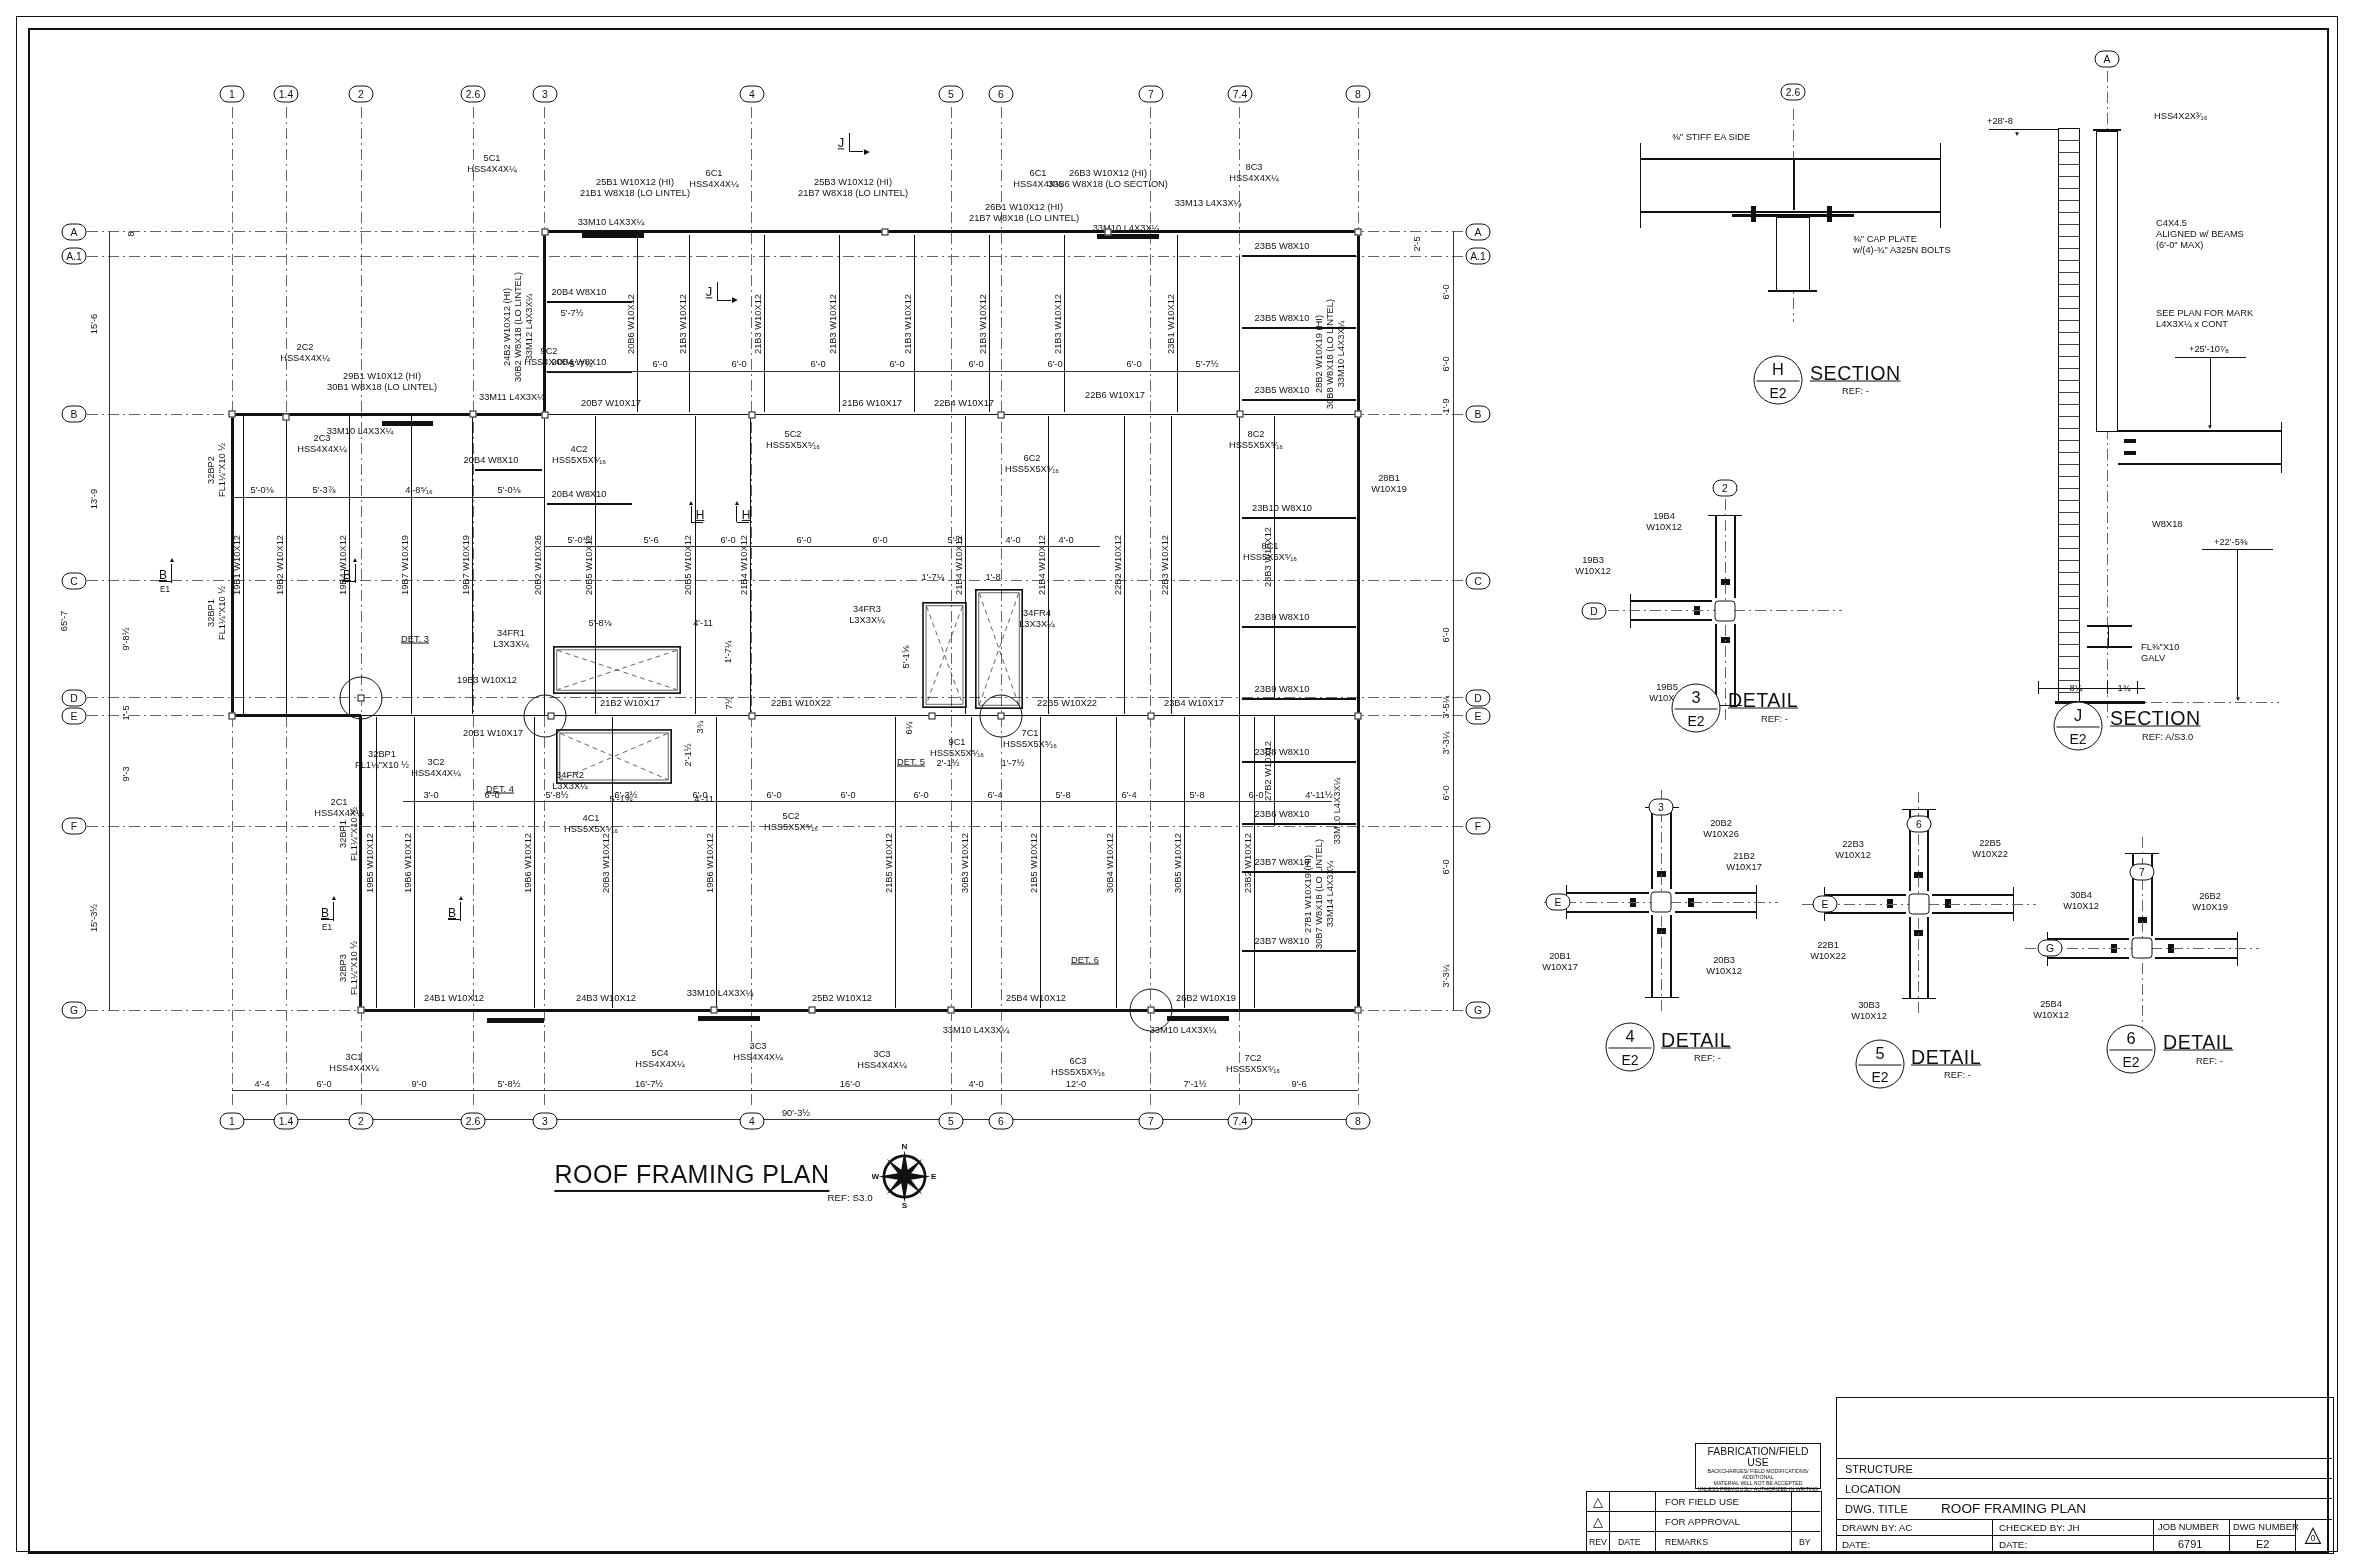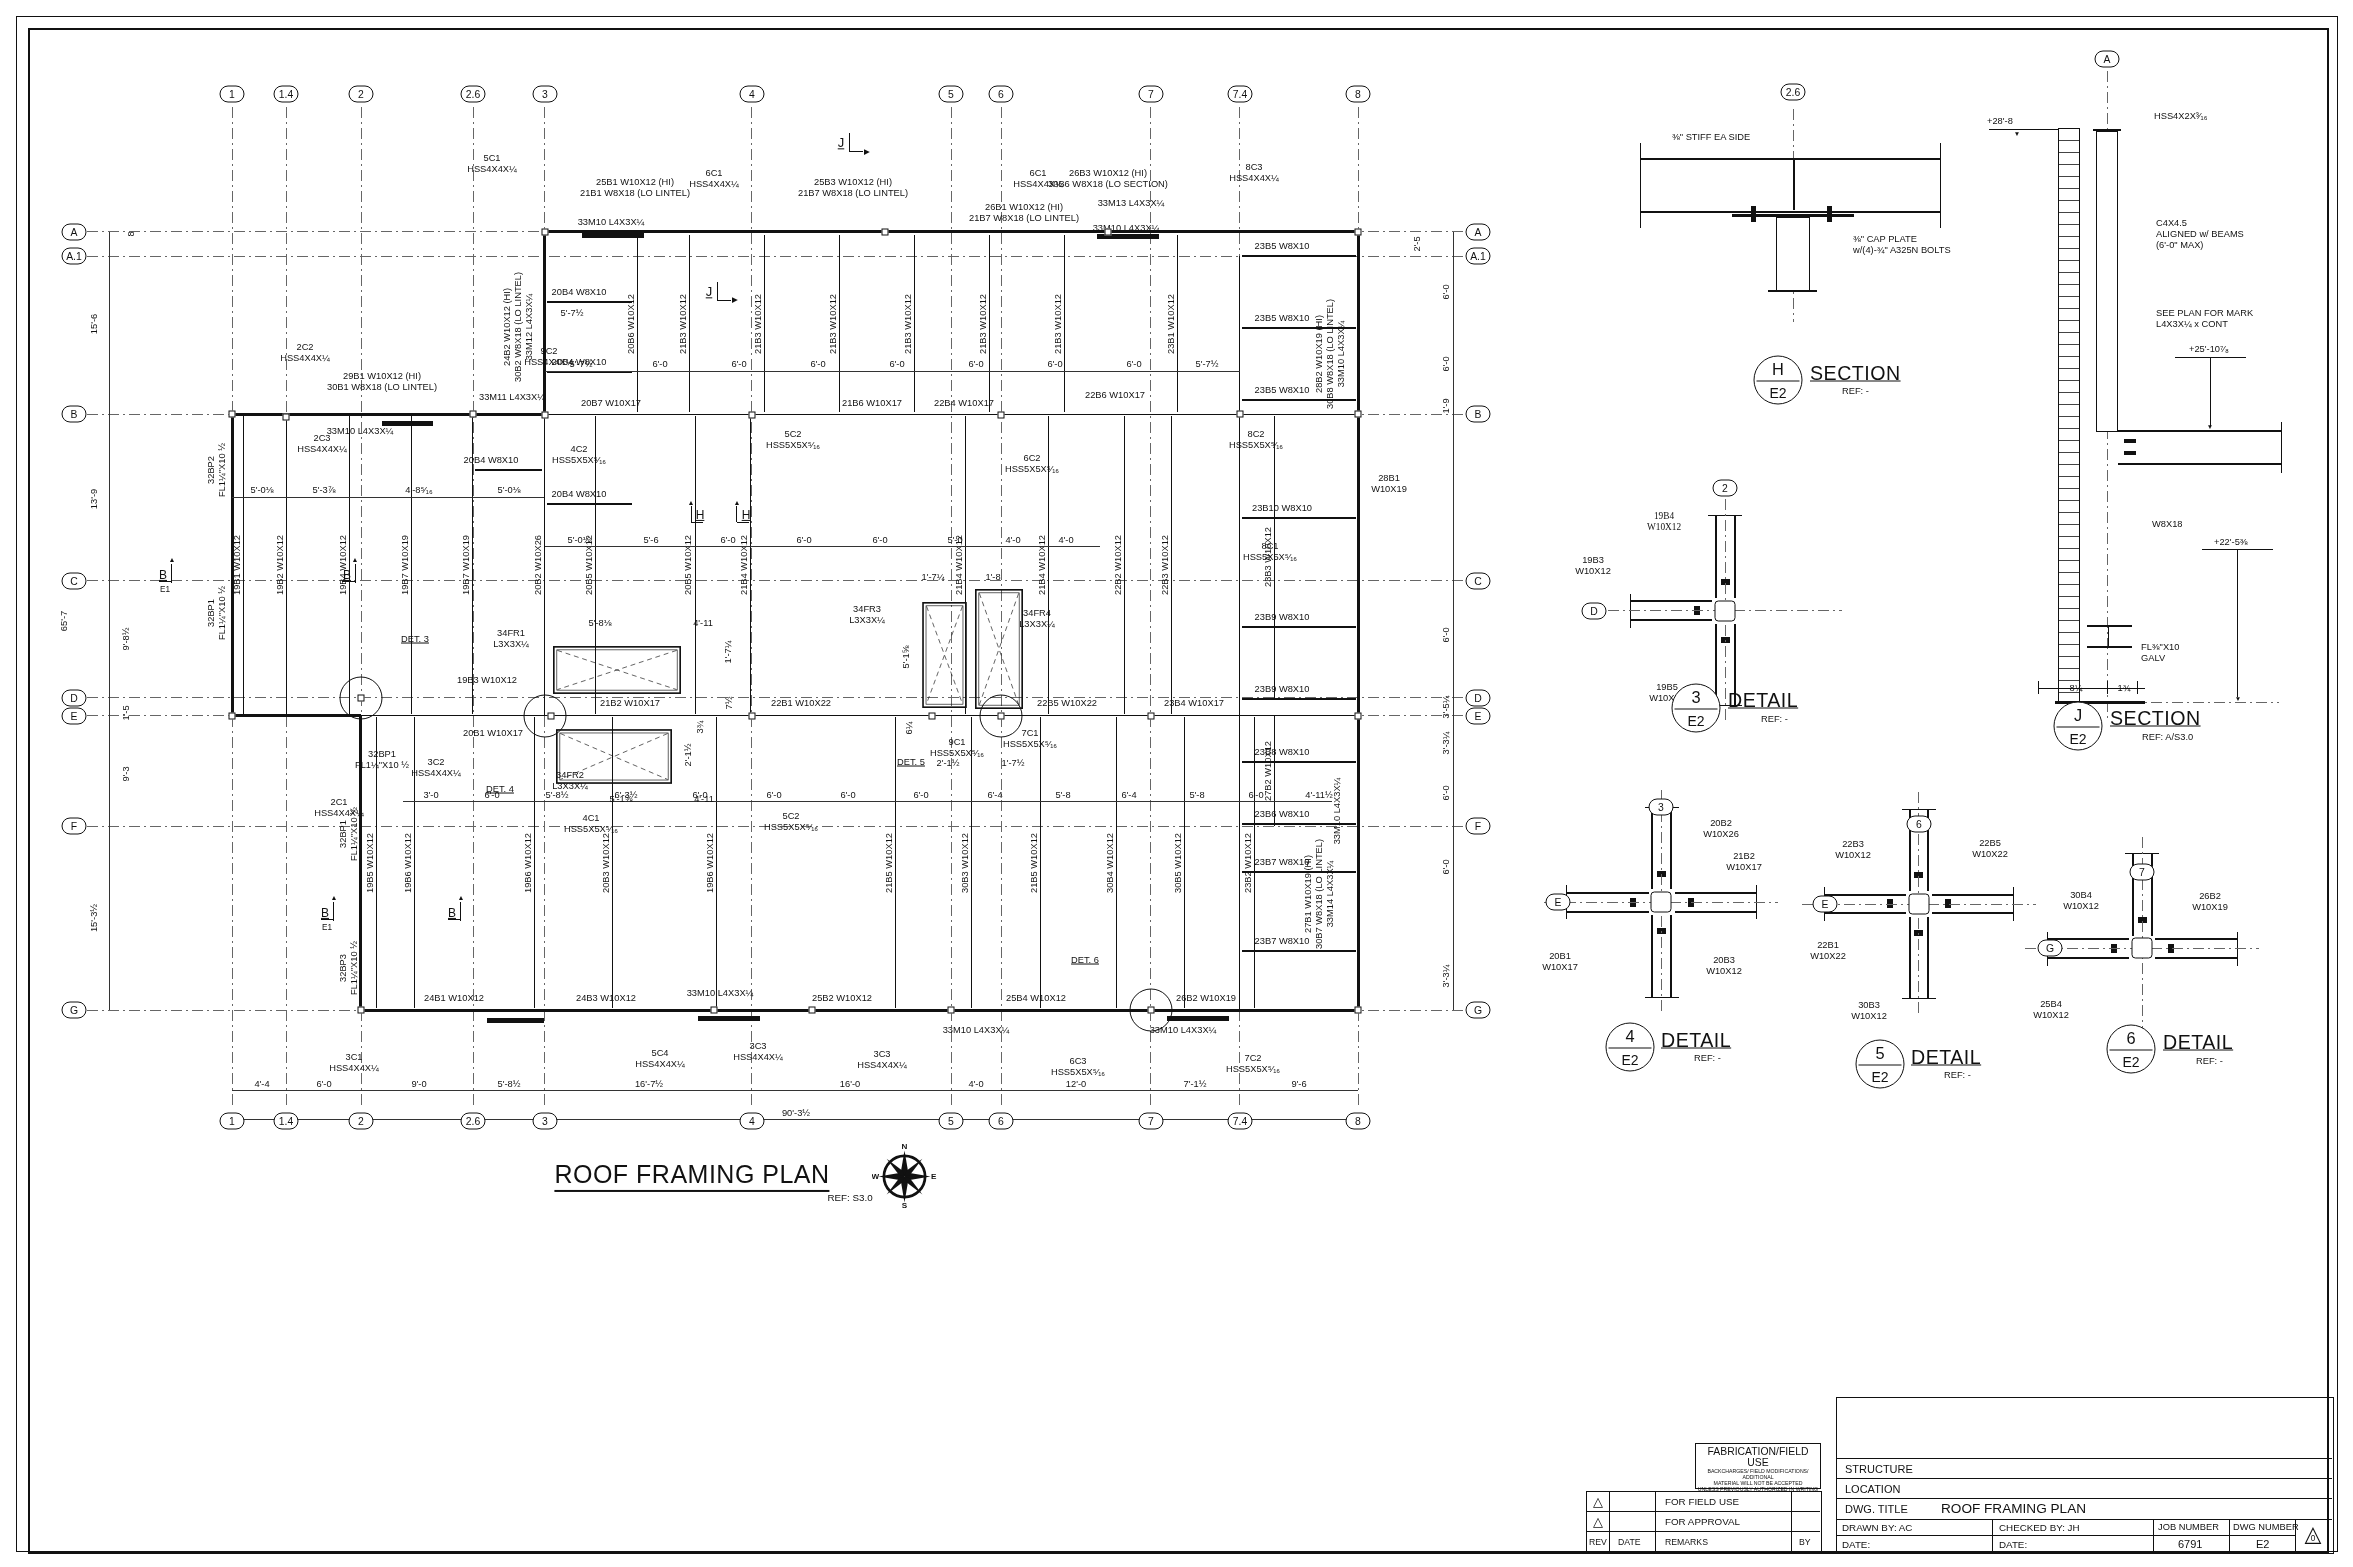--- a/index.html
+++ b/index.html
@@ -313,21 +313,21 @@
     <div class="t" style="position: absolute; left: 714px; top: 179px;">6C1
 HSS4X4X¼</div>
     <div class="t" style="position: absolute; left: 853px; top: 188px;">25B3 W10X12 (HI)
 21B7 W8X18 (LO LINTEL)</div>
     <div class="t" style="position: absolute; left: 1038px; top: 179px;">6C1
 HSS4X4X¼</div>
     <div class="t" style="position: absolute; left: 1024px; top: 213px;">26B1 W10X12 (HI)
 21B7 W8X18 (LO LINTEL)</div>
     <div class="t" style="position: absolute; left: 1108px; top: 179px;">26B3 W10X12 (HI)
 30B6 W8X18 (LO SECTION)</div>
-    <div class="t" style="position: absolute; left: 1131px; top: 203px;">33M13 L4X3X¼</div>
+    <div class="t" style="position: absolute; left: 1208px; top: 203px;">33M13 L4X3X¼</div>
     <div class="t" style="position: absolute; left: 1254px; top: 173px;">8C3
 HSS4X4X¼</div>
     <div class="t" style="position: absolute; left: 611px; top: 222px;">33M10 L4X3X¼</div>
     <div class="t" style="position: absolute; left: 1126px; top: 228px;">33M10 L4X3X¼</div>
     <div class="t" style="position: absolute; left: 382px; top: 382px;">29B1 W10X12 (HI)
 30B1 W8X18 (LO LINTEL)</div>
     <div class="t" style="position: absolute; left: 305px; top: 353px;">2C2
 HSS4X4X¼</div>
     <div class="t" style="position: absolute; left: 549px; top: 357px;">9C2
 HSS4X4X¼</div>
@@ -582,21 +582,21 @@
     <div style="position: absolute; left: 1708px; top: 515px; width: 34px; height: 0.8px; background: rgb(17, 17, 17);"></div>
     <div style="position: absolute; left: 1721px; top: 579px; width: 8.7px; height: 5.5px; background: rgb(17, 17, 17);"></div>
     <div style="position: absolute; left: 1715px; top: 624px; width: 1.6px; height: 82px; background: rgb(17, 17, 17);"></div>
     <div style="position: absolute; left: 1734px; top: 624px; width: 1.6px; height: 82px; background: rgb(17, 17, 17);"></div>
     <div style="position: absolute; left: 1708px; top: 705px; width: 34px; height: 0.8px; background: rgb(17, 17, 17);"></div>
     <div style="position: absolute; left: 1721px; top: 637px; width: 8.7px; height: 5.5px; background: rgb(17, 17, 17);"></div>
     <div style="position: absolute; left: 1608px; top: 610px; width: 234px; height: 0.7px; background: repeating-linear-gradient(to right, rgb(102, 102, 102) 0px, rgb(102, 102, 102) 11px, transparent 11px, transparent 14.7px, rgb(102, 102, 102) 14.7px, rgb(102, 102, 102) 17px, transparent 17px, transparent 21px);"></div>
     <div style="position: absolute; left: 1725px; top: 499px; width: 0.7px; height: 223px; background: repeating-linear-gradient(rgb(102, 102, 102) 0px, rgb(102, 102, 102) 11px, transparent 11px, transparent 14.7px, rgb(102, 102, 102) 14.7px, rgb(102, 102, 102) 17px, transparent 17px, transparent 21px);"></div>
     <div class="bub" style="left: 1725px; top: 488px;">2</div>
     <div class="bub" style="left: 1594px; top: 611px;">D</div>
-    <div class="t" style="position: absolute; left: 1664px; top: 522px; font-family: Liberation Serif, serif;">19B4
+    <div class="t" style="position: absolute; left: 1664px; top: 522px;">19B4
 W10X12</div>
     <div class="t" style="position: absolute; left: 1593px; top: 566px;">19B3
 W10X12</div>
     <div class="t" style="position: absolute; left: 1667px; top: 693px;">19B5
 W10X12</div>
     <div class="tc" style="left: 1696px; top: 708px;">
       <div class="n">3</div>
       <div class="ln"></div>
       <div class="d">E2</div>
     </div>

